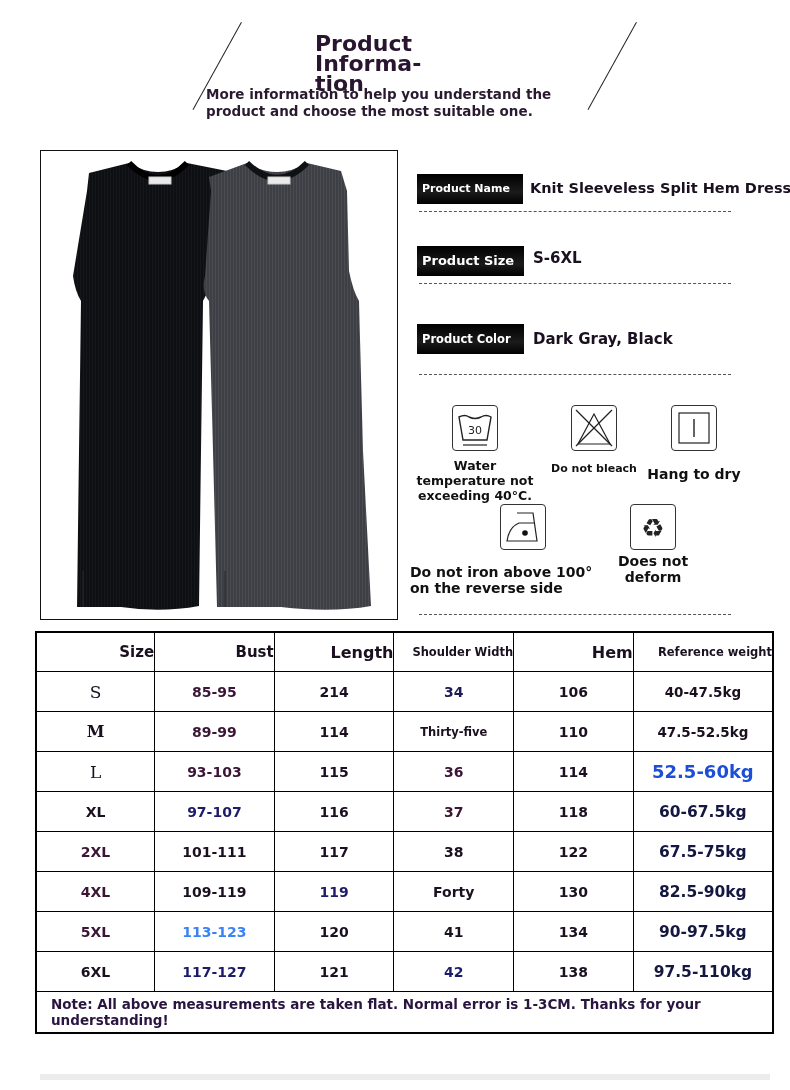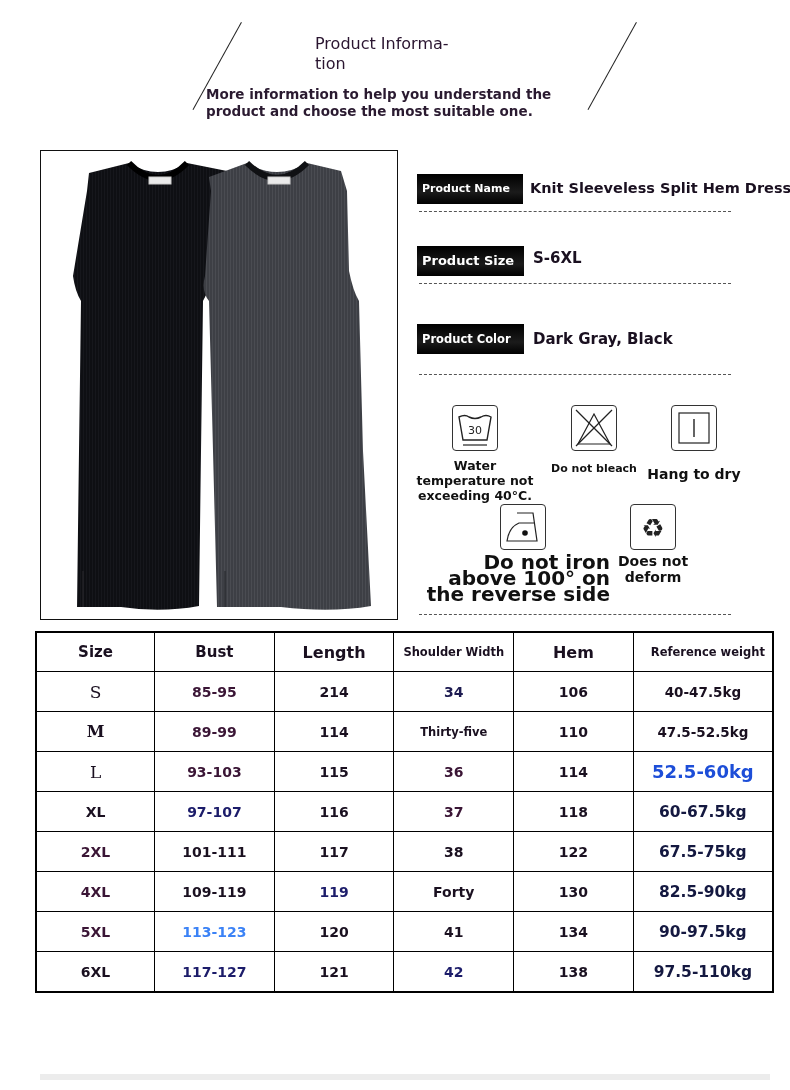--- a/index.html
+++ b/index.html
@@ -3,21 +3,21 @@
 <meta charset="utf-8">
 <style>
   html, body { margin:0; padding:0; background:#ffffff; }
   body { width:790px; height:1090px; position:relative; overflow:hidden;
          font-family:"DejaVu Sans", "Liberation Sans", sans-serif; color:#1a1020; }
 
   
   .slash { position:absolute; width:1px; background:#222; transform-origin:top left; }
   .slash.left { left:241px; top:22px; height:100px; transform:rotate(29deg); }
   .slash.right { left:636px; top:22px; height:100px; transform:rotate(29deg); }
-  .title { position:absolute; left:315px; top:34px; width:170px; font-size:16px; font-weight:normal;
+  .title { position:absolute; left:315px; top:34px; width:170px; font-size:22px; font-weight:bold;
            color:#2a1530; line-height:20px; }
   .subtitle { position:absolute; left:206px; top:86px; width:370px; font-size:13.5px; font-weight:bold;
               color:#2a1a30; line-height:17px; }
 
   
   .photo { position:absolute; left:40px; top:150px; width:358px; height:470px; border:1px solid #111;
            box-sizing:border-box; background:#fff; overflow:hidden; }
 
   
   .info-row { position:absolute; left:417px; }
@@ -28,21 +28,21 @@
 
   
   .care { position:absolute; text-align:center; }
   .care-box { width:44px; height:44px; border:1.5px solid #333; border-radius:4px; margin:0 auto; position:relative; background:#fff; }
   .care-label { font-weight:bold; color:#111; line-height:16px; }
 
   
   .size-table { position:absolute; left:35px; top:631px; width:739px; border-collapse:collapse;
                 border:2.5px solid #000; }
   .size-table td { border:1px solid #000; text-align:center; font-weight:bold; font-size:14px; height:39px; padding:0; }
-  .size-table tr.head td { height:38px; }
+  .size-table tr.head td { height:38px;text-align:right; }
   .size-table td.note { text-align:left; padding-left:14px; font-size:13.5px; color:#2a1540; height:40px; }
   .serif { font-family:"DejaVu Serif","Liberation Serif", serif; font-weight:normal !important; }
   .shadow-bar { position:absolute; left:40px; top:1074px; width:730px; height:6px; background:#ececec; }
 </style>
 </head>
 <body>
 
 <div class="slash left"></div>
 <div class="slash right"></div>
 <div class="title">
@@ -130,21 +130,21 @@
   <div class="care-label" style="font-size:14px;margin-top:15px">Hang to dry</div>
 </div>
 
 <div class="care" style="left:410px;top:504px;width:200px">
   <div class="care-box" style="margin-left:90px">
     <svg width="44" height="44" viewBox="0 0 44 44">
       <path d="M16 8 L32 8 L36 36 L6 36 Q8 22 18 18 L34 18" fill="none" stroke="#222" stroke-width="1.2"></path>
       <circle cx="24" cy="28" r="2.8" fill="#111"></circle>
     </svg>
   </div>
-  <div class="care-label" style="font-size:20px;margin-top:4px;text-align:right">Do not iron above 100° on the reverse side</div>
+  <div class="care-label" style="font-size:14px;margin-top:14px;text-align:left">Do not iron above 100° on the reverse side</div>
 </div>
 
 <div class="care" style="left:612px;top:504px;width:82px">
   <div class="care-box">
     <svg width="44" height="44" viewBox="0 0 44 44">
       <text x="22" y="32" font-size="26" text-anchor="middle" fill="#222" font-family="DejaVu Sans, sans-serif">♻</text>
     </svg>
   </div>
   <div class="care-label" style="font-size:14px;margin-top:3px">Does not deform</div>
 </div>
@@ -226,15 +226,18 @@
     <td style="font-size:15.5px;color:#141840">90-97.5kg</td>
   </tr>
   <tr>
     <td>6XL</td>
     <td style="color:#1c1c6a">117-127</td>
     <td>121</td>
     <td style="color:#1c1c6a">42</td>
     <td>138</td>
     <td style="font-size:15.5px;color:#141840">97.5-110kg</td>
   </tr>
+  <tr>
+    <td class="note" colspan="6">Note: All above measurements are taken flat. Normal error is 1-3CM. Thanks for your understanding!</td>
+  </tr>
 </tbody>
   </table>
 <div class="shadow-bar"></div>
 
 </body></html>

